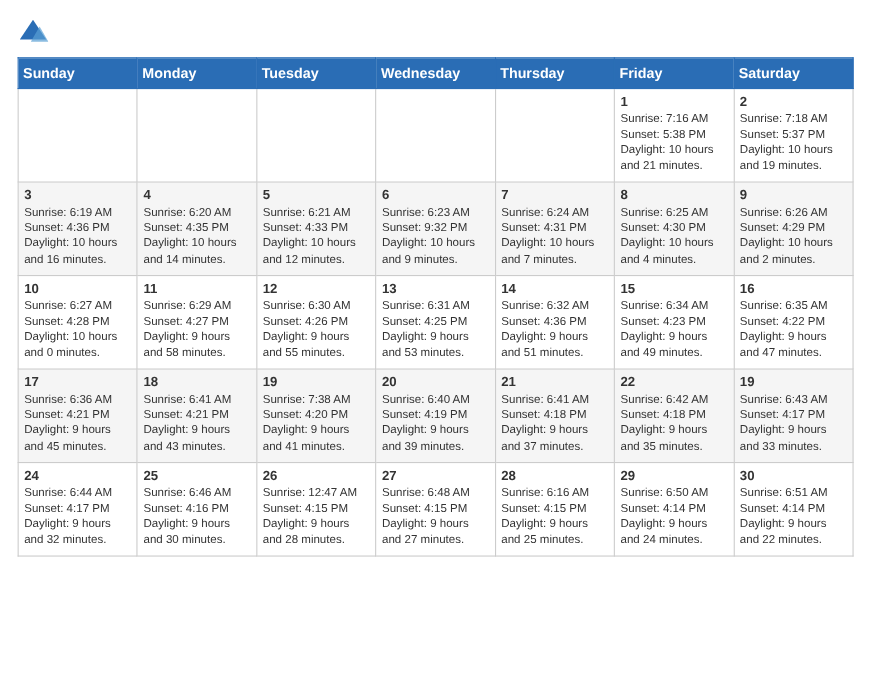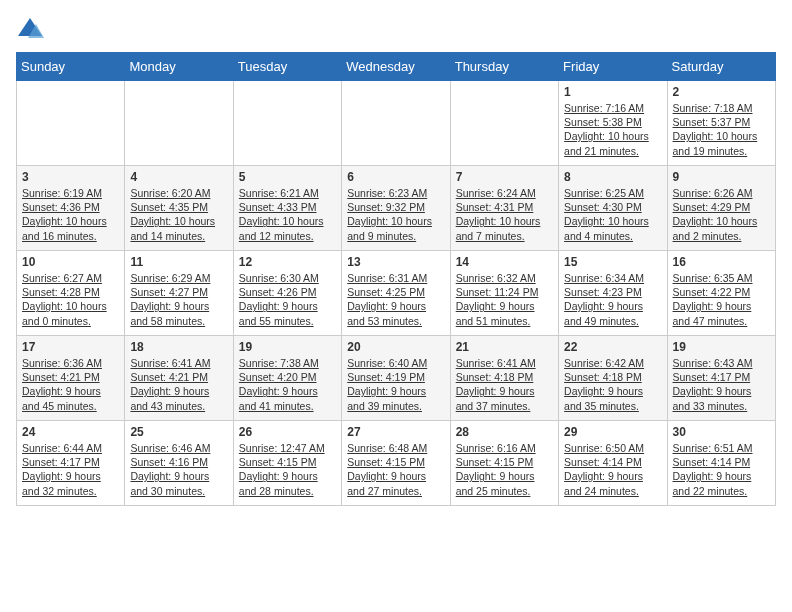--- a/index.html
+++ b/index.html
@@ -49,21 +49,21 @@
     }
     table {
       width: 100%;
       border-collapse: collapse;
       table-layout: fixed;
     }
     thead tr th {
       background-color: #2a6db5;
       color: #fff;
       font-size: 13px;
-      font-weight: normal;
+      font-weight: bold;
       padding: 6px 4px;
       text-align: left;
       border: 1px solid #2a6db5;
     }
     tbody tr td {
       vertical-align: top;
       border: 1px solid #ccc;
       padding: 4px 5px;
       min-height: 80px;
       height: 85px;
@@ -77,21 +77,20 @@
     .day-num {
       font-weight: bold;
       font-size: 12px;
       display: block;
       margin-bottom: 2px;
     }
     .day-info {
       font-size: 10.5px;
       line-height: 1.35;
       color: #333;
-      text-decoration: underline;
     }
     .empty-cell {
       background: #fff !important;
     }
   </style>
 </head>
 <body>
 
 <div class="header-area">
   <div class="logo">
@@ -207,21 +206,21 @@
         </td>
         <td>
           <span class="day-num">13</span>
           <div class="day-info">Sunrise: 6:31 AM
 Sunset: 4:25 PM
 Daylight: 9 hours and 53 minutes.</div>
         </td>
         <td>
           <span class="day-num">14</span>
           <div class="day-info">Sunrise: 6:32 AM
-Sunset: 11:24 PM
+Sunset: 4:36 PM
 Daylight: 9 hours and 51 minutes.</div>
         </td>
         <td>
           <span class="day-num">15</span>
           <div class="day-info">Sunrise: 6:34 AM
 Sunset: 4:23 PM
 Daylight: 9 hours and 49 minutes.</div>
         </td>
         <td>
           <span class="day-num">16</span>

